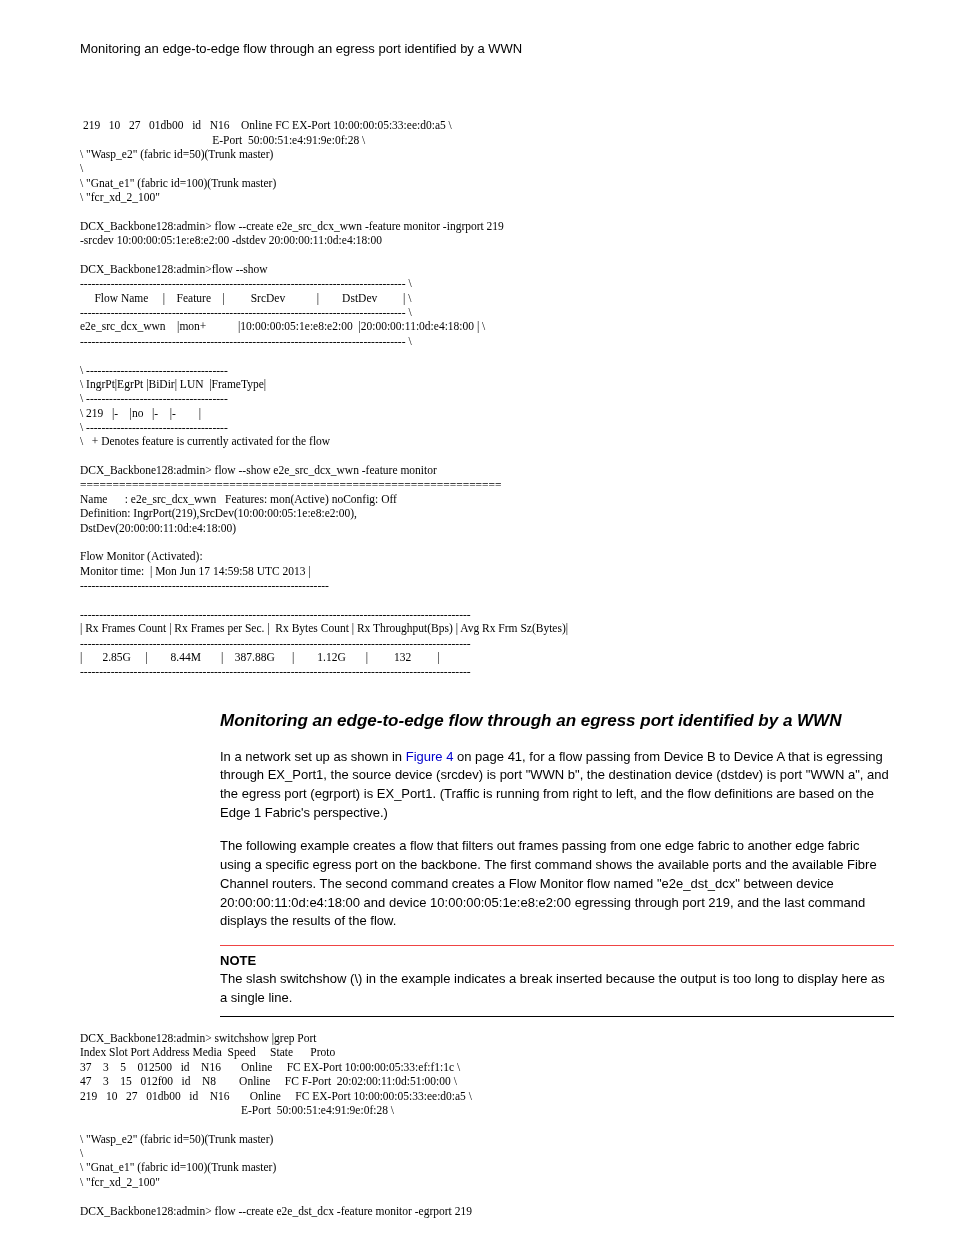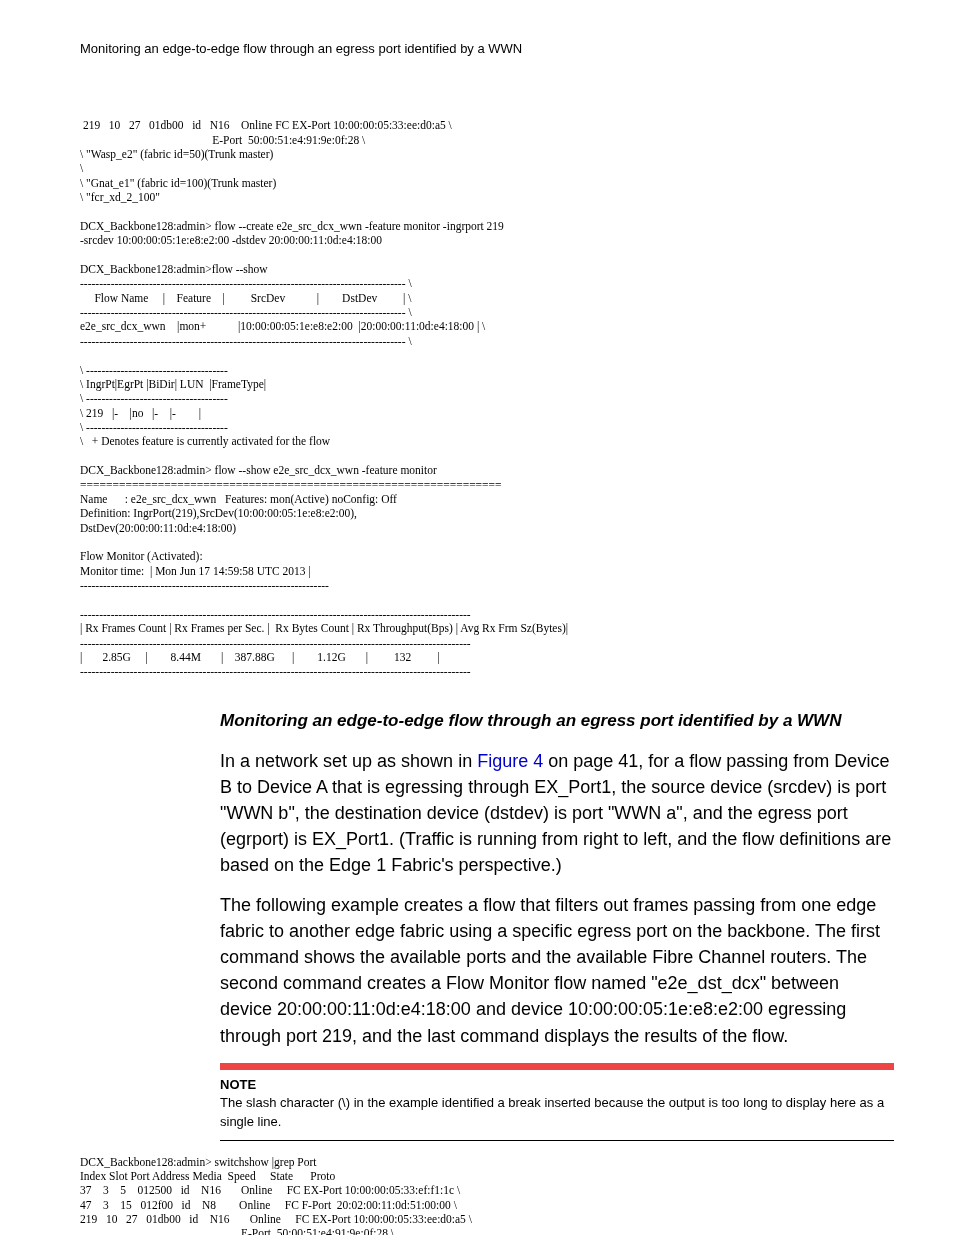--- a/index.html
+++ b/index.html
@@ -27,30 +27,30 @@
     font-family: Arial, sans-serif;
     font-weight: bold;
     font-style: italic;
     font-size: 17px;
     margin: 30px 0 15px 0;
     padding-left: 140px;
   }
   .body-text {
     padding-left: 140px;
     margin-bottom: 14px;
-    font-size: 18px;
+    font-size: 13px;
     line-height: 1.45;
   }
   .fig-link {
     color: #0000cc;
     text-decoration: none;
   }
   .note-block {
     margin-left: 140px;
-    border-top: 7px solid #ef4444;
+    border-top: 1px solid #ef4444;
     border-bottom: 1px solid #000;
     padding: 6px 0 8px 0;
     margin-bottom: 14px;
   }
   .note-label {
     font-weight: bold;
     font-size: 13px;
   }
   .note-text {
     font-size: 13px;
@@ -105,21 +105,21 @@
 <div class="section-heading">Monitoring an edge-to-edge flow through an egress port identified by a WWN</div>
 
 <div class="body-text">
   <span>In a network set up as shown in </span><a href="#" class="fig-link">Figure 4</a><span> on page 41, for a flow passing from Device B to Device A that is egressing through EX_Port1, the source device (srcdev) is port "WWN b", the destination device (dstdev) is port "WWN a", and the egress port (egrport) is EX_Port1. (Traffic is running from right to left, and the flow definitions are based on the Edge 1 Fabric's perspective.)</span>
 </div>
 
 <div class="body-text">The following example creates a flow that filters out frames passing from one edge fabric to another edge fabric using a specific egress port on the backbone. The first command shows the available ports and the available Fibre Channel routers. The second command creates a Flow Monitor flow named "e2e_dst_dcx" between device 20:00:00:11:0d:e4:18:00 and device 10:00:00:05:1e:e8:e2:00 egressing through port 219, and the last command displays the results of the flow.</div>
 
 <div class="note-block">
   <div class="note-label">NOTE</div>
-  <div class="note-text">The slash character (\) in the example identified a break inserted because the output is too long to display here as a single line.</div>
+  <div class="note-text">The slash switchshow (\) in the example indicates a break inserted because the output is too long to display here as a single line.</div>
 </div>
 
 <pre class="code">DCX_Backbone128:admin&gt; switchshow |grep Port
 Index Slot Port Address Media  Speed     State      Proto
 37    3    5    012500   id    N16       Online     FC EX-Port 10:00:00:05:33:ef:f1:1c \
 47    3    15   012f00   id    N8        Online     FC F-Port  20:02:00:11:0d:51:00:00 \
 219   10   27   01db00   id    N16       Online     FC EX-Port 10:00:00:05:33:ee:d0:a5 \
                                                         E-Port  50:00:51:e4:91:9e:0f:28 \
 
 \ "Wasp_e2" (fabric id=50)(Trunk master)

